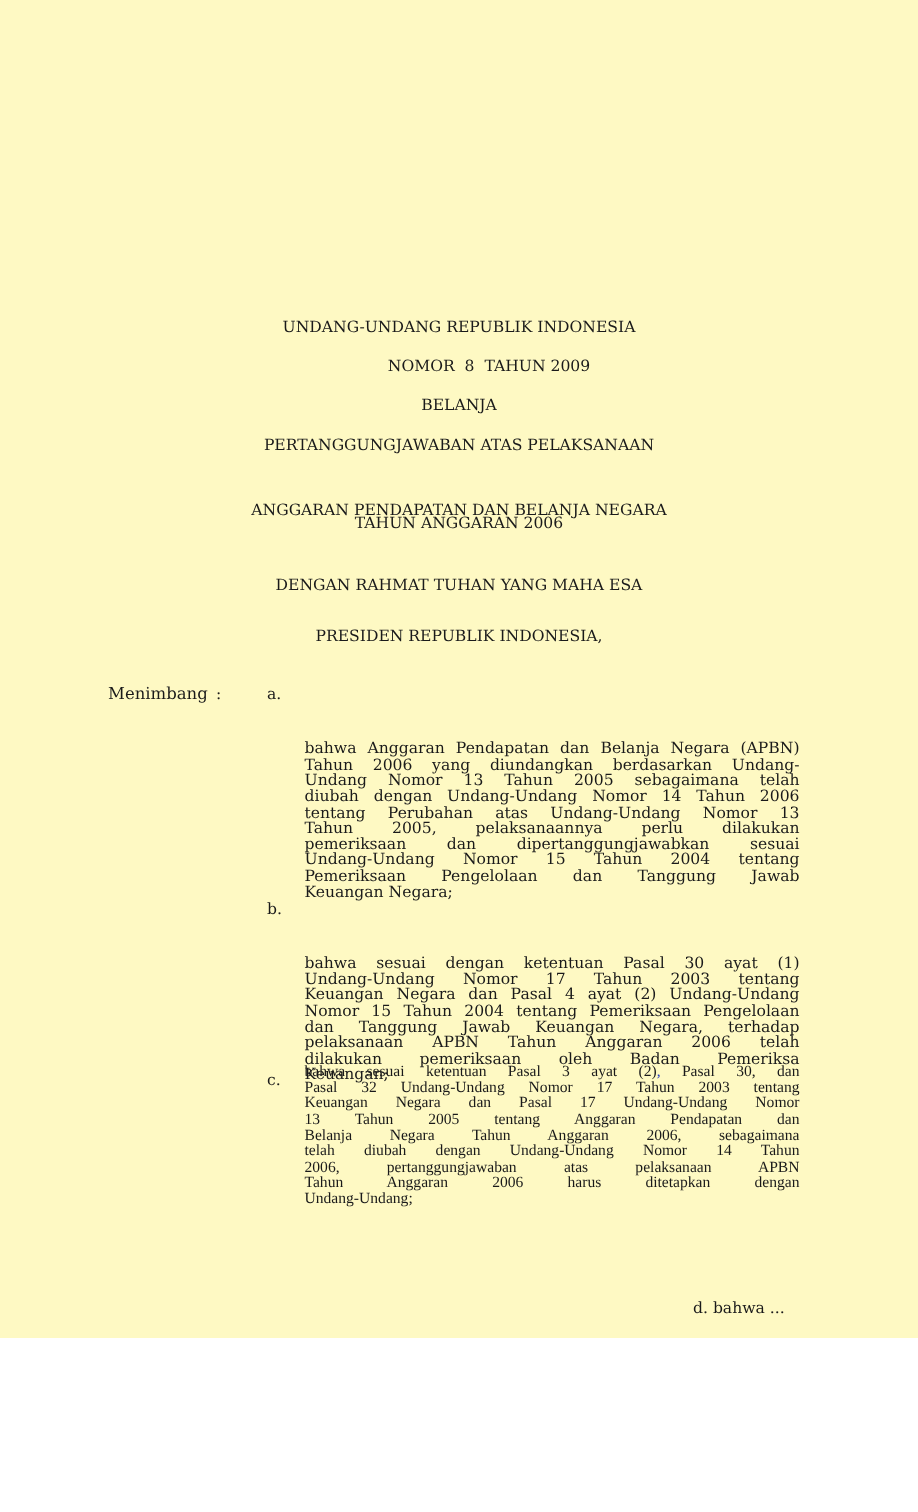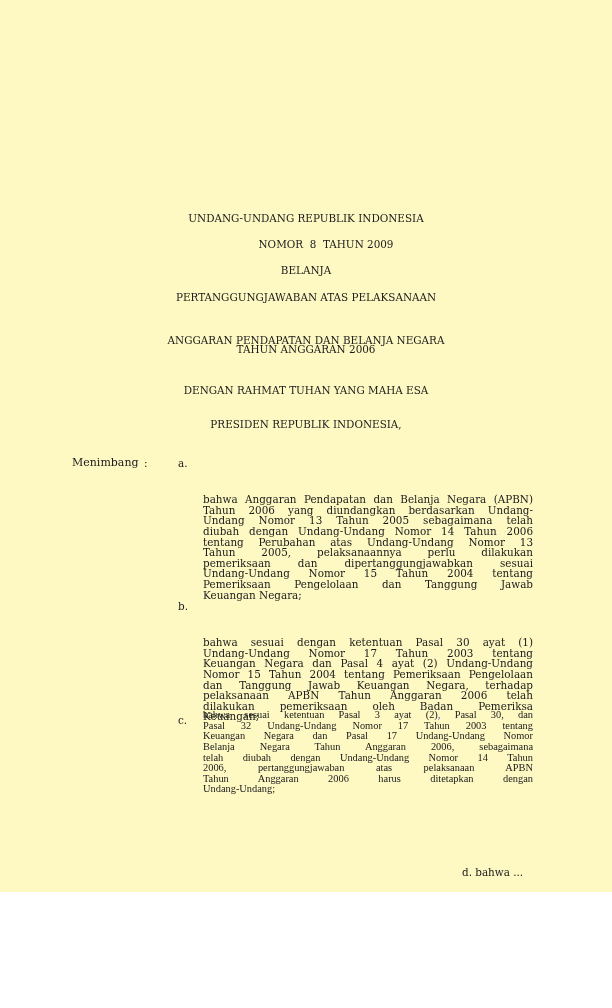--- a/index.html
+++ b/index.html
@@ -123,20 +123,21 @@
     <span class="ln">pelaksanaan APBN Tahun Anggaran 2006 telah</span>
     <span class="ln">dilakukan pemeriksaan oleh Badan Pemeriksa</span>
     <span class="ln last">Keuangan;</span>
   </div>
 
   <div class="item-letter" style="top:714px;">c.</div>
   <div class="item-body" style="top:674px;font-family:Liberation Serif, serif;">
     <span class="ln"><span>bahwa sesuai ketentuan Pasal 3 ayat (2)</span><span class="blue-comma">,</span><span> Pasal 30, dan</span></span>
     <span class="ln">Pasal 32 Undang-Undang Nomor 17 Tahun 2003 tentang</span>
     <span class="ln">Keuangan Negara dan Pasal 17 Undang-Undang Nomor</span>
+    <span class="ln">13 Tahun 2005 tentang Anggaran Pendapatan dan</span>
     <span class="ln">Belanja Negara Tahun Anggaran 2006, sebagaimana</span>
     <span class="ln">telah diubah dengan Undang-Undang Nomor 14 Tahun</span>
     <span class="ln">2006, pertanggungjawaban atas pelaksanaan APBN</span>
     <span class="ln">Tahun Anggaran 2006 harus ditetapkan dengan</span>
     <span class="ln last">Undang-Undang;</span>
   </div>
 
   <div class="continuation">d. bahwa ...</div>
 
 </div>

